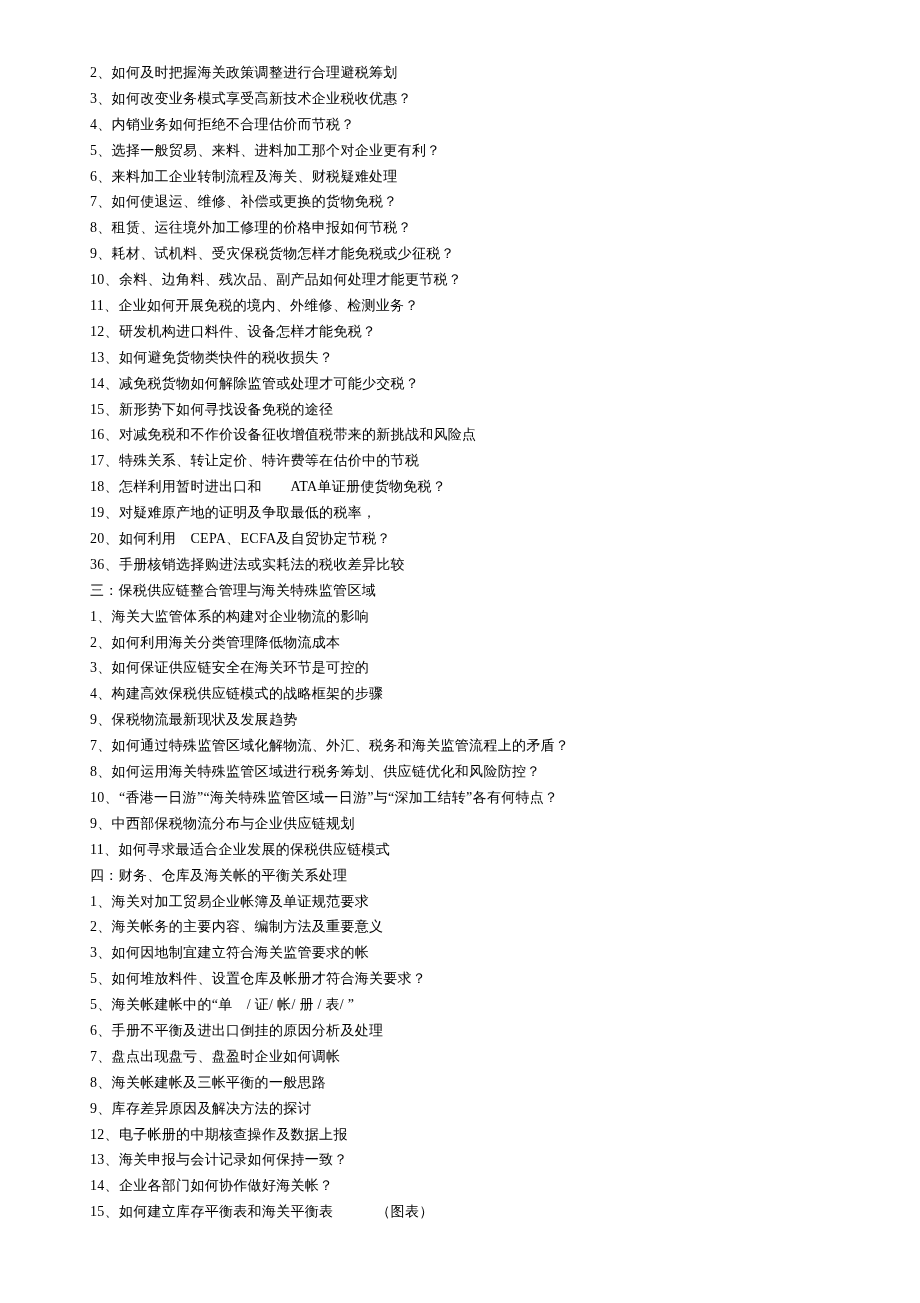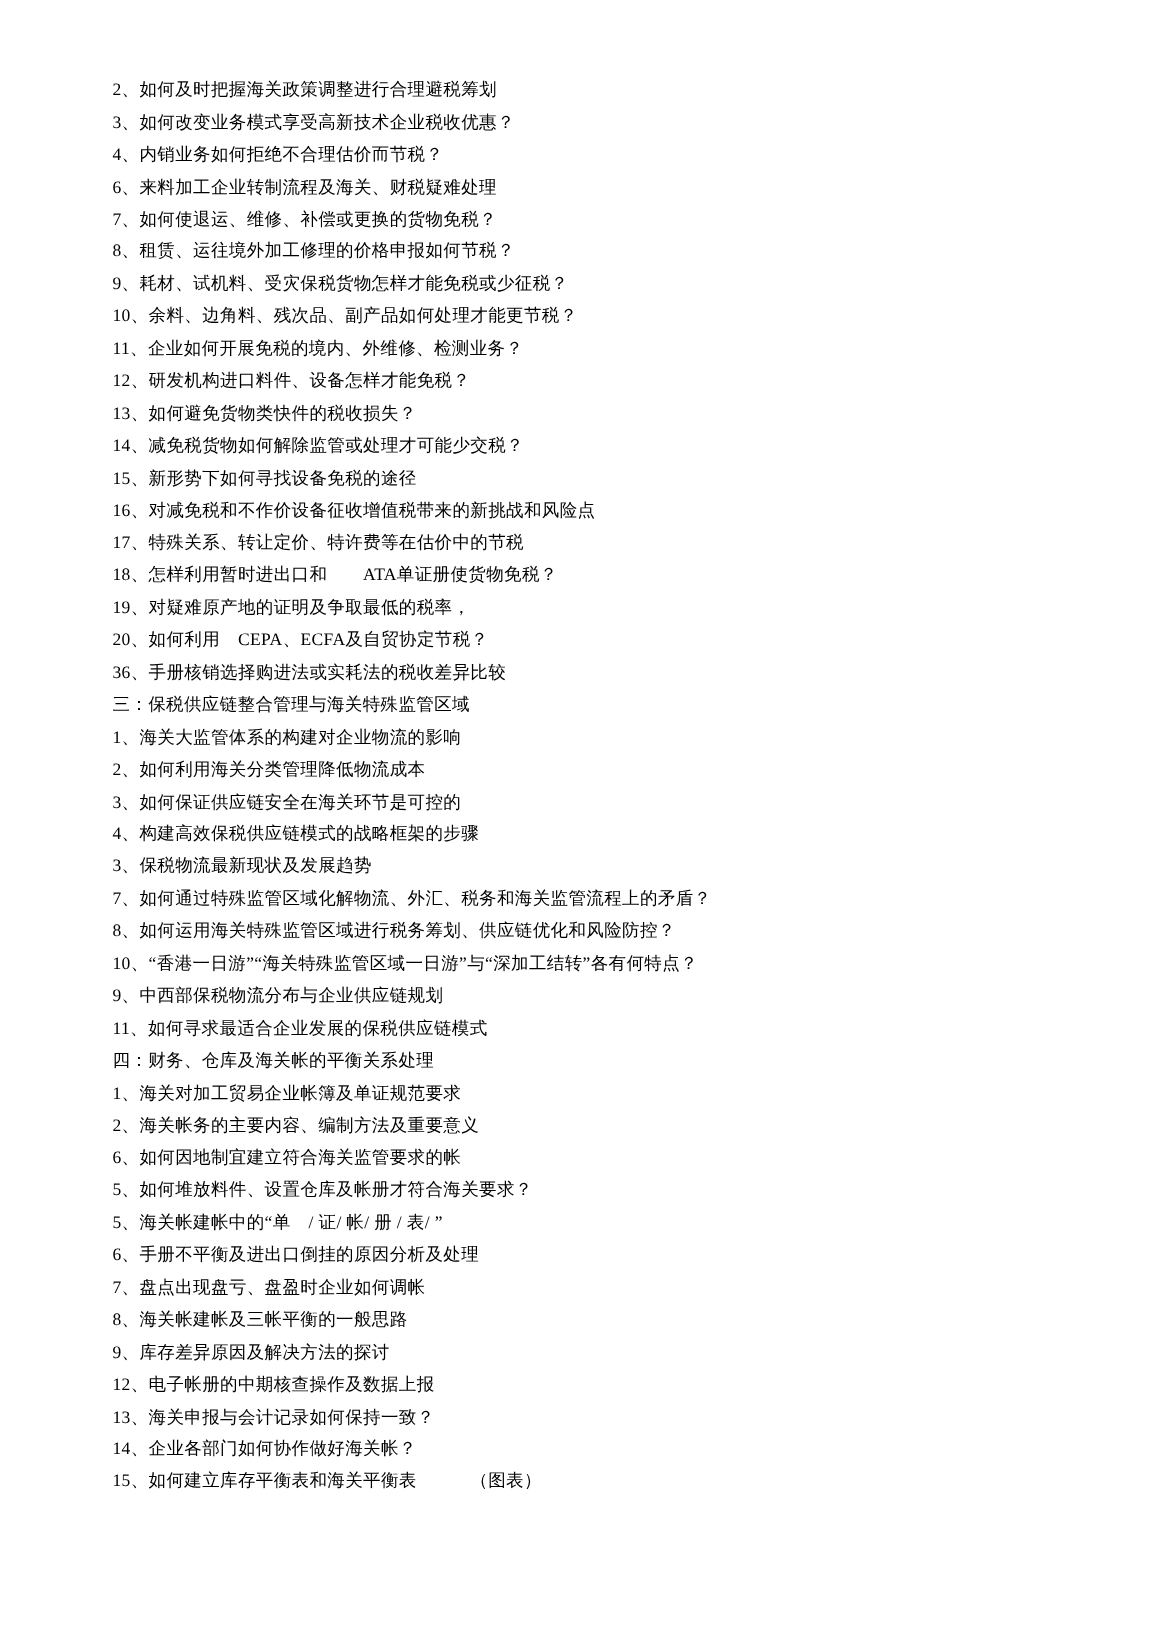--- a/index.html
+++ b/index.html
@@ -21,20 +21,21 @@
       letter-spacing: 0.3px;
     }
   </style>
 </head>
 <body>
 
 <div id="content">
     <p class="line">2、如何及时把握海关政策调整进行合理避税筹划</p>
     <p class="line">3、如何改变业务模式享受高新技术企业税收优惠？</p>
     <p class="line">4、内销业务如何拒绝不合理估价而节税？</p>
+    <p class="line">5、选择一般贸易、来料、进料加工那个对企业更有利？</p>
     <p class="line">6、来料加工企业转制流程及海关、财税疑难处理</p>
     <p class="line">7、如何使退运、维修、补偿或更换的货物免税？</p>
     <p class="line">8、租赁、运往境外加工修理的价格申报如何节税？</p>
     <p class="line">9、耗材、试机料、受灾保税货物怎样才能免税或少征税？</p>
     <p class="line">10、余料、边角料、残次品、副产品如何处理才能更节税？</p>
     <p class="line">11、企业如何开展免税的境内、外维修、检测业务？</p>
     <p class="line">12、研发机构进口料件、设备怎样才能免税？</p>
     <p class="line">13、如何避免货物类快件的税收损失？</p>
     <p class="line">14、减免税货物如何解除监管或处理才可能少交税？</p>
     <p class="line">15、新形势下如何寻找设备免税的途径</p>
@@ -42,30 +43,30 @@
     <p class="line">17、特殊关系、转让定价、特许费等在估价中的节税</p>
     <p class="line">18、怎样利用暂时进出口和　　ATA单证册使货物免税？</p>
     <p class="line">19、对疑难原产地的证明及争取最低的税率，</p>
     <p class="line">20、如何利用　CEPA、ECFA及自贸协定节税？</p>
     <p class="line">36、手册核销选择购进法或实耗法的税收差异比较</p>
     <p class="line">三：保税供应链整合管理与海关特殊监管区域</p>
     <p class="line">1、海关大监管体系的构建对企业物流的影响</p>
     <p class="line">2、如何利用海关分类管理降低物流成本</p>
     <p class="line">3、如何保证供应链安全在海关环节是可控的</p>
     <p class="line">4、构建高效保税供应链模式的战略框架的步骤</p>
-    <p class="line">3、保税物流最新现状及发展趋势</p>
+    <p class="line">9、保税物流最新现状及发展趋势</p>
     <p class="line">7、如何通过特殊监管区域化解物流、外汇、税务和海关监管流程上的矛盾？</p>
     <p class="line">8、如何运用海关特殊监管区域进行税务筹划、供应链优化和风险防控？</p>
     <p class="line">10、“香港一日游”“海关特殊监管区域一日游”与“深加工结转”各有何特点？</p>
     <p class="line">9、中西部保税物流分布与企业供应链规划</p>
     <p class="line">11、如何寻求最适合企业发展的保税供应链模式</p>
     <p class="line">四：财务、仓库及海关帐的平衡关系处理</p>
     <p class="line">1、海关对加工贸易企业帐簿及单证规范要求</p>
     <p class="line">2、海关帐务的主要内容、编制方法及重要意义</p>
-    <p class="line">6、如何因地制宜建立符合海关监管要求的帐</p>
+    <p class="line">3、如何因地制宜建立符合海关监管要求的帐</p>
     <p class="line">5、如何堆放料件、设置仓库及帐册才符合海关要求？</p>
     <p class="line">5、海关帐建帐中的“单　/ 证/ 帐/ 册 / 表/ ”</p>
     <p class="line">6、手册不平衡及进出口倒挂的原因分析及处理</p>
     <p class="line">7、盘点出现盘亏、盘盈时企业如何调帐</p>
     <p class="line">8、海关帐建帐及三帐平衡的一般思路</p>
     <p class="line">9、库存差异原因及解决方法的探讨</p>
     <p class="line">12、电子帐册的中期核查操作及数据上报</p>
     <p class="line">13、海关申报与会计记录如何保持一致？</p>
     <p class="line">14、企业各部门如何协作做好海关帐？</p>
     <p class="line">15、如何建立库存平衡表和海关平衡表　　　（图表）</p>

